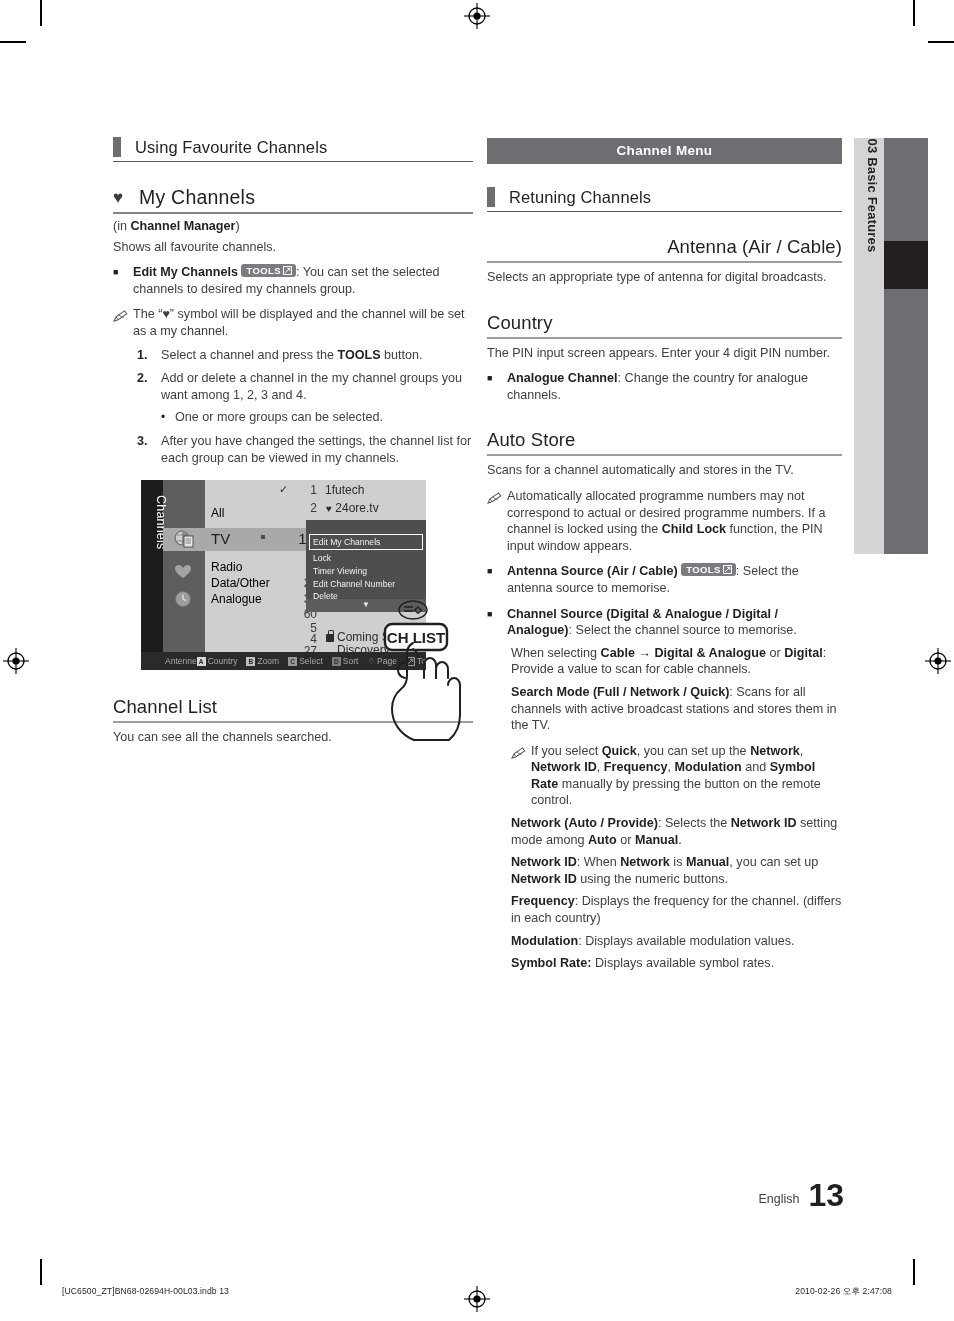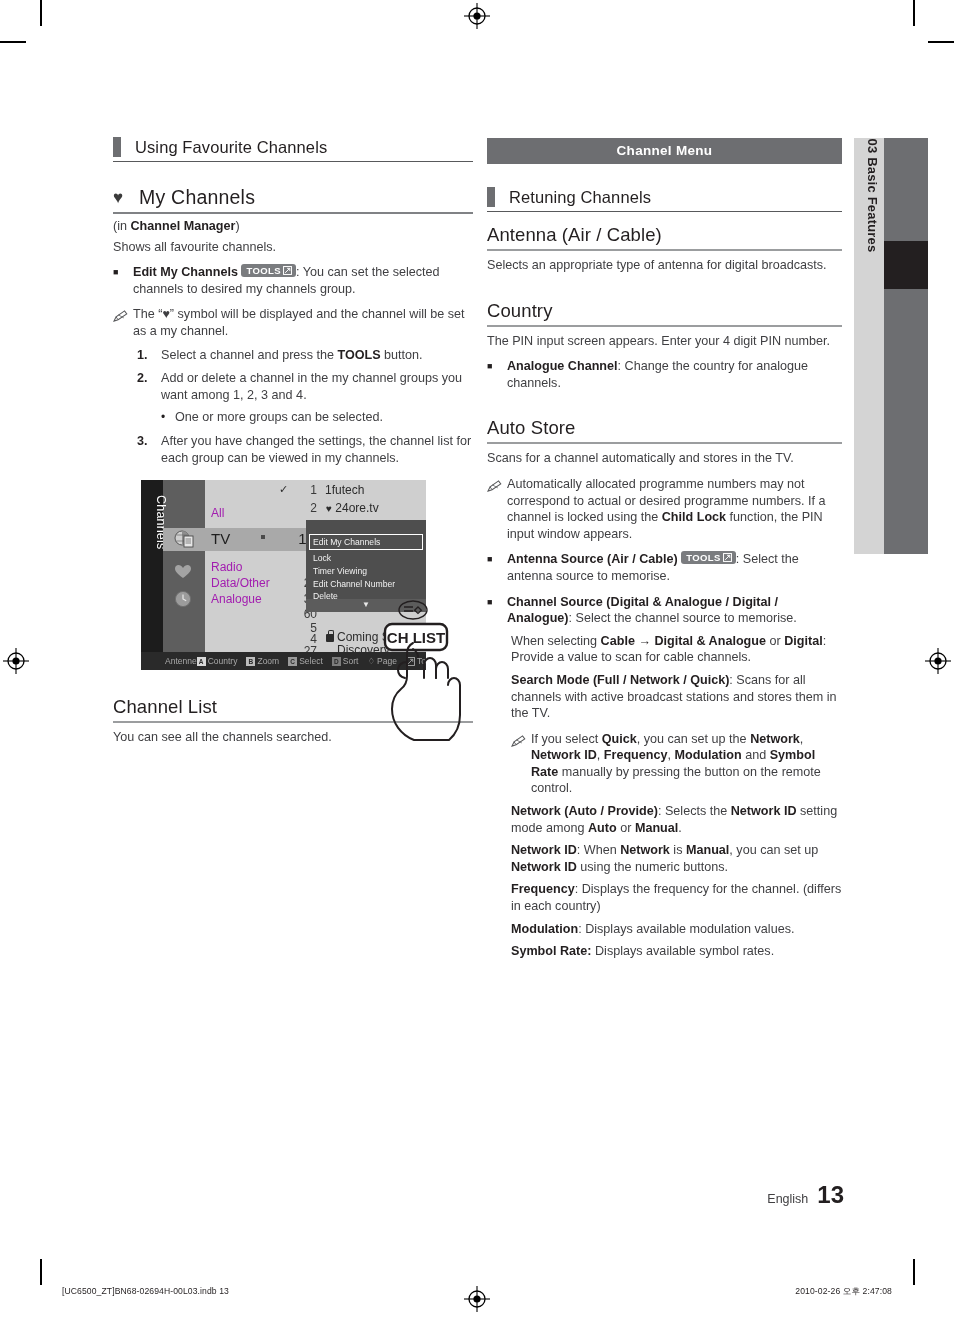--- a/index.html
+++ b/index.html
@@ -70,21 +70,21 @@
   
   .osd{position:relative;width:285px;height:190px;margin:14px 0 0 28px;
        background:#cfcfcf;font-family:"Liberation Sans",sans-serif;overflow:hidden;}
   .osd .blk{position:absolute;left:0;top:0;width:22px;height:172px;background:#1c1c1c;}
   .osd .sidebar{position:absolute;left:22px;top:0;width:42px;height:172px;background:#5e5e5e;}
   .osd .vtitle{position:absolute;left:-18px;top:46px;width:76px;transform:rotate(90deg);
        transform-origin:center;color:#fff;font-size:12.5px;letter-spacing:.2px;}
   .osd .midcol{position:absolute;left:64px;top:0;width:221px;height:172px;background:#cfcfcf;}
   .osd .selbar{position:absolute;left:22px;top:48px;width:144px;height:23px;background:#a9a9a9;}
   .osd .ic{position:absolute;left:33px;width:21px;height:18px;}
-  .osd .lbl{position:absolute;left:70px;font-size:12px;color:#a21caf;}
+  .osd .lbl{position:absolute;left:70px;font-size:12px;color:#000000;}
   .osd .lbl.big{font-size:15px;color:#1e1e1e;}
   .osd .numc{position:absolute;width:26px;text-align:right;font-size:12px;color:#3a3a3a;}
   .osd .numc.big{font-size:15px;color:#1e1e1e;}
   .osd .nm{position:absolute;left:184px;font-size:12px;color:#2c2c2c;}
   .osd .check{position:absolute;left:138px;top:3px;font-size:11px;color:#2c2c2c;}
   .osd .hrt{color:#2c2c2c;font-size:10px;}
   .osd .lockg{display:inline-block;width:8px;height:8px;background:#2c2c2c;border-radius:1px;
        position:relative;top:1px;margin-right:3px;}
   .osd .lockg::before{content:"";position:absolute;left:2px;top:-4px;width:4px;height:4px;
        border:1.3px solid #2c2c2c;border-bottom:none;border-radius:2px 2px 0 0;}
@@ -114,21 +114,21 @@
   .tab-light{position:absolute;left:854px;top:138px;width:30px;height:416px;background:#d4d4d4;}
   .tab-light .t{position:absolute;left:-182px;top:193px;width:400px;transform:rotate(90deg);
        transform-origin:center;text-align:left;font-size:13px;font-weight:700;color:#231f20;
        letter-spacing:.2px;}
   .tab-gray{position:absolute;left:884px;top:138px;width:44px;height:416px;background:#6d6e71;}
   .tab-dark{position:absolute;left:884px;top:241px;width:44px;height:48px;background:#231f20;}
 
   
   .pg{position:absolute;right:110px;top:1180px;display:flex;align-items:flex-end;gap:9px;}
   .pg .en{font-size:12.5px;color:#414042;padding-bottom:4px;}
-  .pg .no{font-size:24px;font-weight:700;color:#231f20;line-height:30px;}
+  .pg .no{font-size:32px;font-weight:700;color:#231f20;line-height:30px;}
   .ftl{position:absolute;left:62px;top:1286px;font-size:8.6px;color:#231f20;
        font-family:"Liberation Sans",sans-serif;letter-spacing:.1px;}
   .ftr{position:absolute;right:62px;top:1286px;font-size:8.6px;color:#231f20;letter-spacing:.1px;}
 </style>
 </head>
 <body>
 
 <div class="crop" style="left:40px;top:0;width:1.6px;height:26px;"></div>
 <div class="crop" style="left:0;top:41px;width:26px;height:1.6px;"></div>
 <div class="crop" style="left:913px;top:0;width:1.6px;height:26px;"></div>
@@ -346,21 +346,21 @@
     </g>
   </svg>
 </div>
 
 <div class="col-right">
 
   <div class="ch-menu">Channel Menu</div>
 
   <div class="bar-head" style="margin-top:24px;">Retuning Channels</div>
 
-  <div class="h-sec" style="margin-top:12px;">Antenna (Air / Cable)</div>
+  <div class="h-sec" style="margin-top:24px;text-align:right;">Antenna (Air / Cable)</div>
   <p class="p">Selects an appropriate type of antenna for digital broadcasts.</p>
 
   <div class="h-sec">Country</div>
   <p class="p">The PIN input screen appears. Enter your 4 digit PIN number.</p>
   <div class="row">
     <div class="bul"><i>■</i></div>
     <div class="bd"><span class="b">Analogue Channel</span><span>: Change the country for analogue channels.</span></div>
   </div>
 
   <div class="h-sec">Auto Store</div>

